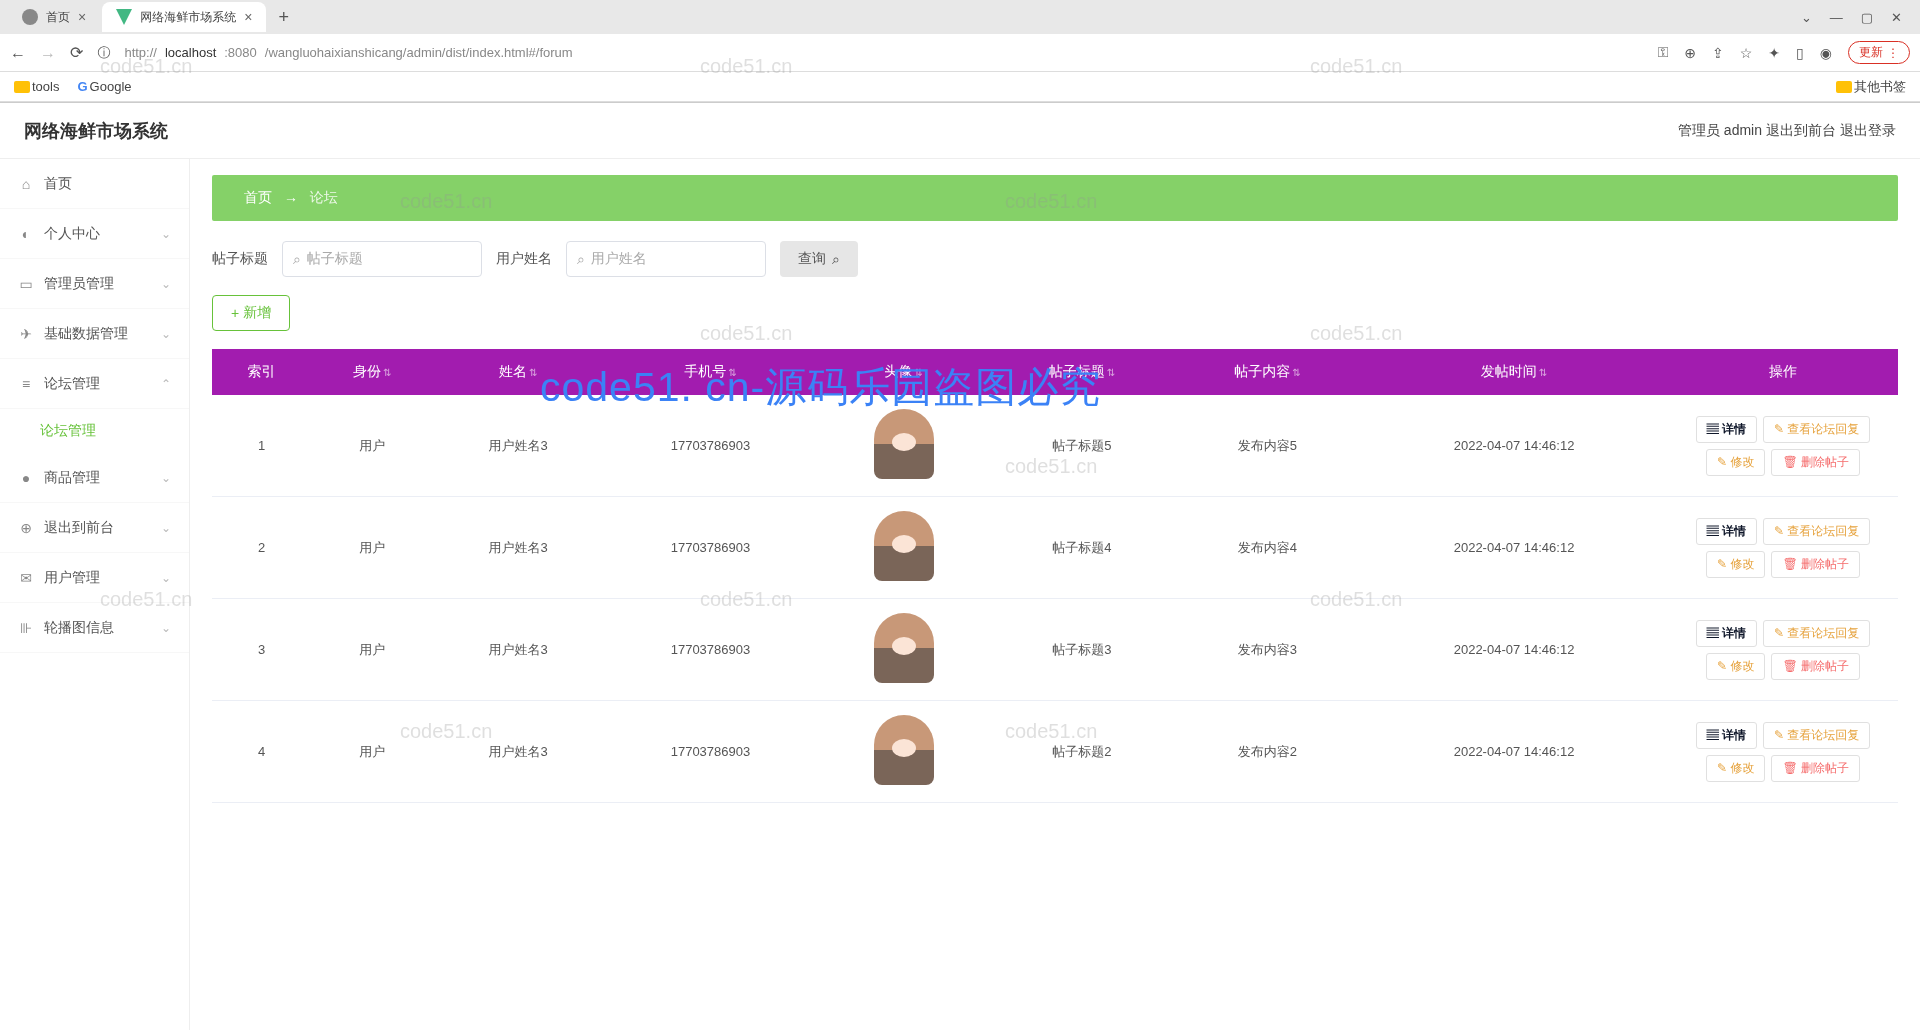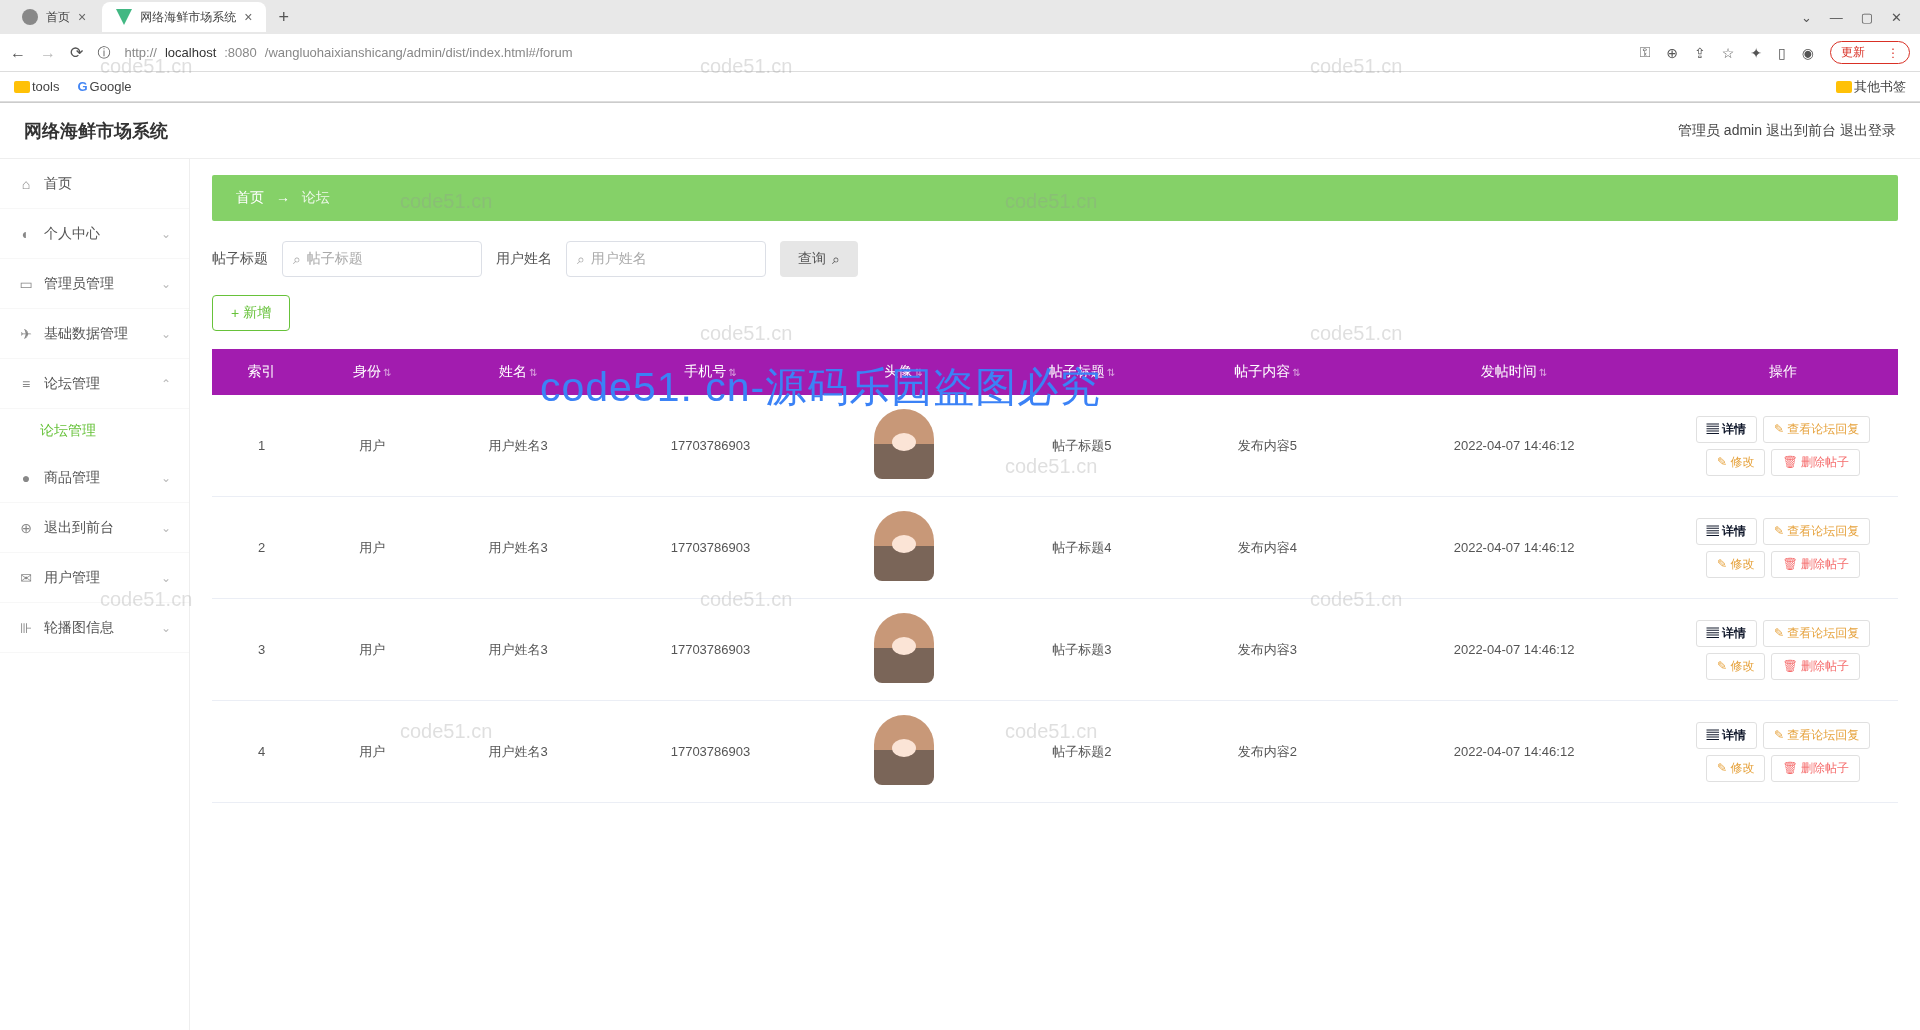--- a/index.html
+++ b/index.html
@@ -15,42 +15,42 @@
 .tab-favicon.vue { background: #42b883; border-radius: 0; clip-path: polygon(50% 0%, 100% 100%, 0% 100%); transform: rotate(180deg); }
 .tab-close { color: #666; font-size: 14px; }
 .new-tab { padding: 0 10px; color: #555; font-size: 18px; }
 .window-controls { margin-left: auto; display: flex; gap: 18px; padding-right: 10px; color: #555; }
 .addr-row { display: flex; align-items: center; height: 38px; padding: 0 10px; gap: 14px; background: #fff; border-bottom: 1px solid #ddd; }
 .nav-btn { color: #555; font-size: 16px; }
 .url-bar { flex: 1; display: flex; align-items: center; gap: 8px; font-size: 13px; color: #333; }
 .url-host { color: #333; }
 .url-path { color: #888; }
 .addr-icons { display: flex; gap: 16px; align-items: center; color: #555; font-size: 14px; }
-.update-btn { border: 1px solid #d93025; color: #d93025; border-radius: 14px; padding: 2px 10px; font-size: 12px; display: flex; align-items: center; gap: 22px; }
+.update-btn { border: 1px solid #d93025; color: #d93025; border-radius: 14px; padding: 2px 10px; font-size: 12px; display: flex; align-items: center; gap: 4px; }
 .bookmarks-row { display: flex; align-items: center; height: 30px; padding: 0 14px; gap: 18px; font-size: 13px; background: #fff; border-bottom: 1px solid #ddd; }
 .bm-item { display: flex; align-items: center; gap: 2px; color: #444; }
 .bm-folder { width: 16px; height: 12px; background: #ffc107; border-radius: 2px; display: inline-block; }
 
 
 .app { display: flex; flex-direction: column; height: calc(1030px - 102px); }
 .app-header { display: flex; align-items: center; justify-content: space-between; height: 56px; padding: 0 24px; border-bottom: 1px solid #eee; }
 .app-title { font-size: 18px; font-weight: bold; }
 .header-right { display: flex; gap: 4px; font-size: 14px; color: #444; }
 .app-body { display: flex; flex: 1; overflow: hidden; }
 
 
 .sidebar { width: 190px; border-right: 1px solid #eee; background: #fff; overflow-y: auto; }
 .menu-item { display: flex; align-items: center; height: 50px; padding: 0 18px; gap: 10px; color: #555; font-size: 14px; border-bottom: 1px solid #f7f7f7; }
 .menu-item .chevron { margin-left: auto; color: #bbb; font-size: 12px; }
 .menu-icon { width: 16px; text-align: center; color: #888; }
 .submenu-item { padding-left: 40px; height: 44px; display: flex; align-items: center; font-size: 14px; color: #67c23a; }
 
 
 .main { flex: 1; padding: 16px 22px; background: #fff; overflow-y: auto; }
-.breadcrumb { background: #85d168; color: #fff; padding: 14px 24px; border-radius: 2px; font-size: 14px; margin-bottom: 20px; }
+.breadcrumb { background: #85d168; color: #fff; padding: 14px 32px; border-radius: 2px; font-size: 14px; margin-bottom: 20px; }
 .breadcrumb a { color: #fff; }
 .breadcrumb .sep { margin: 0 8px; color: #fff; }
 .bc-current { color: rgba(255,255,255,0.85); }
 
 .search-row { display: flex; align-items: center; gap: 14px; margin-bottom: 18px; font-size: 14px; }
 .search-label { color: #555; }
 .search-input { display: flex; align-items: center; border: 1px solid #dcdfe6; border-radius: 4px; padding: 0 10px; height: 36px; width: 200px; color: #aaa; gap: 6px; }
 .query-btn { background: #e6e6e6; border: none; border-radius: 4px; padding: 0 18px; height: 36px; font-size: 14px; color: #555; display: flex; align-items: center; gap: 6px; }
 
 .add-btn { border: 1px solid #67c23a; color: #67c23a; background: transparent; border-radius: 4px; padding: 0 18px; height: 36px; font-size: 14px; display: inline-flex; align-items: center; gap: 4px; margin-bottom: 18px; }

